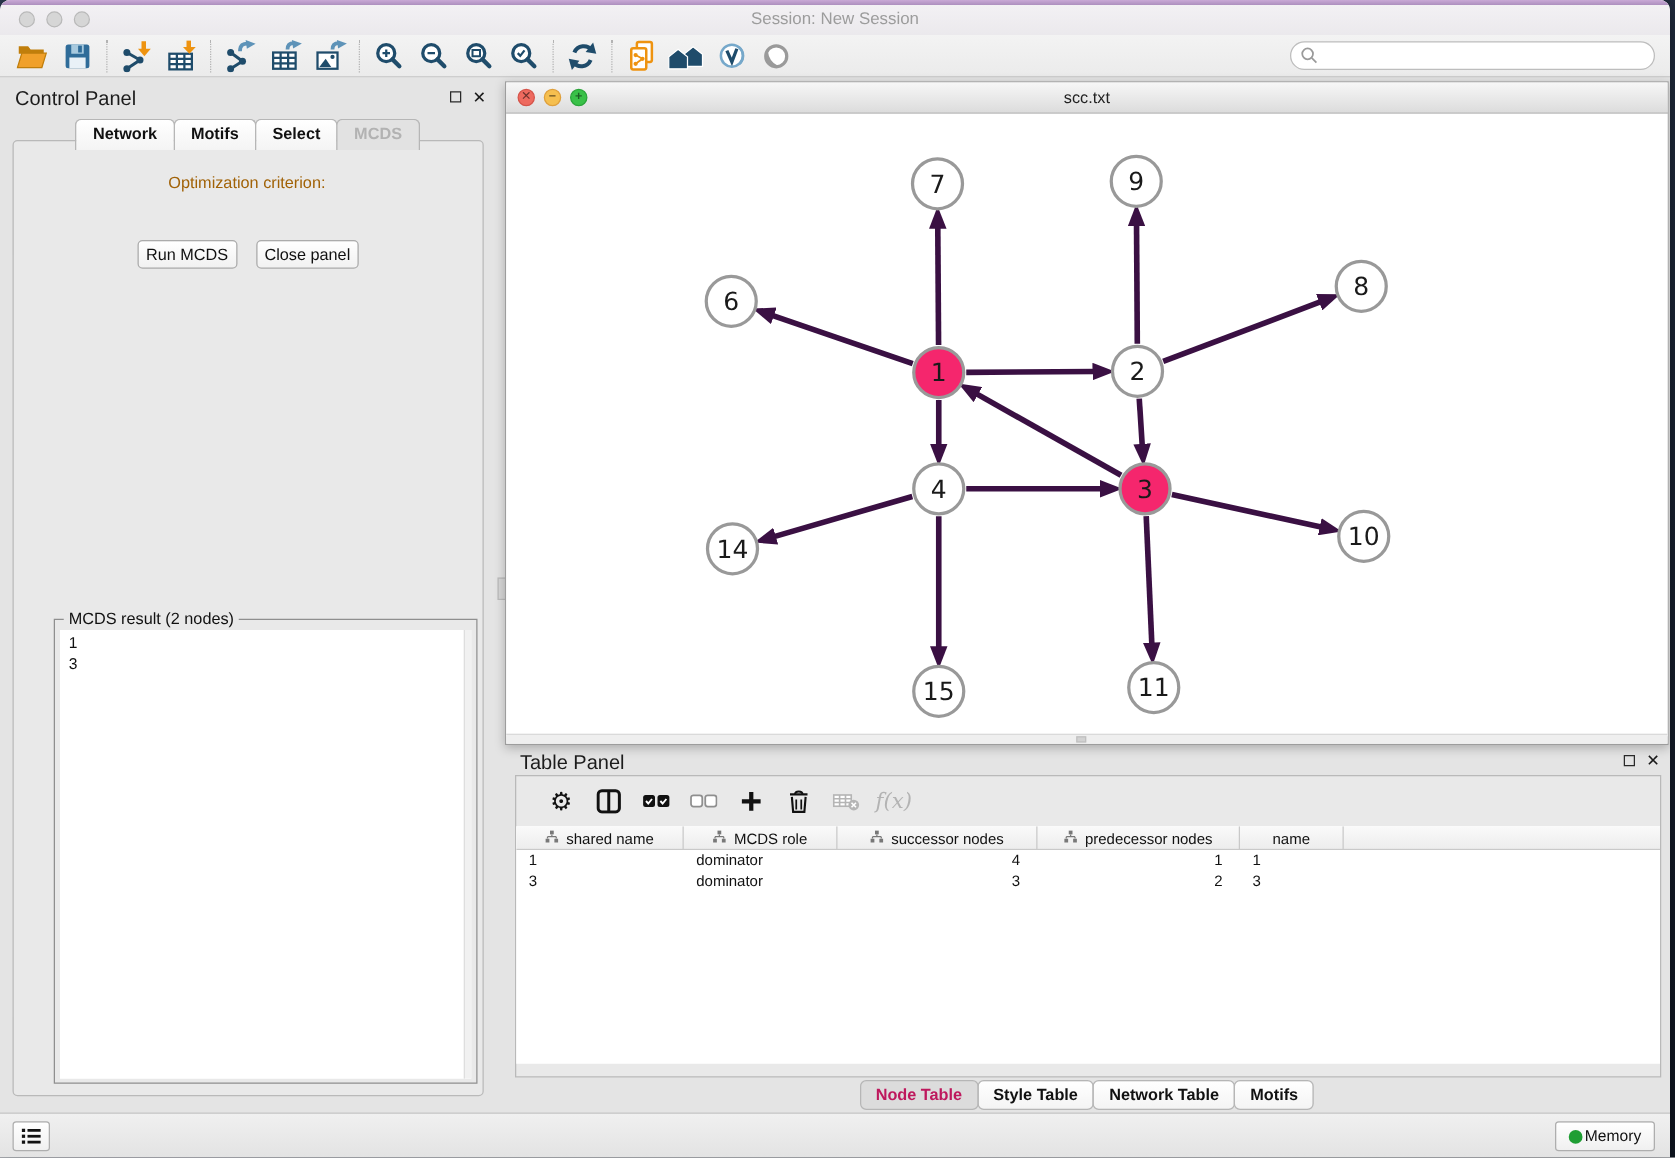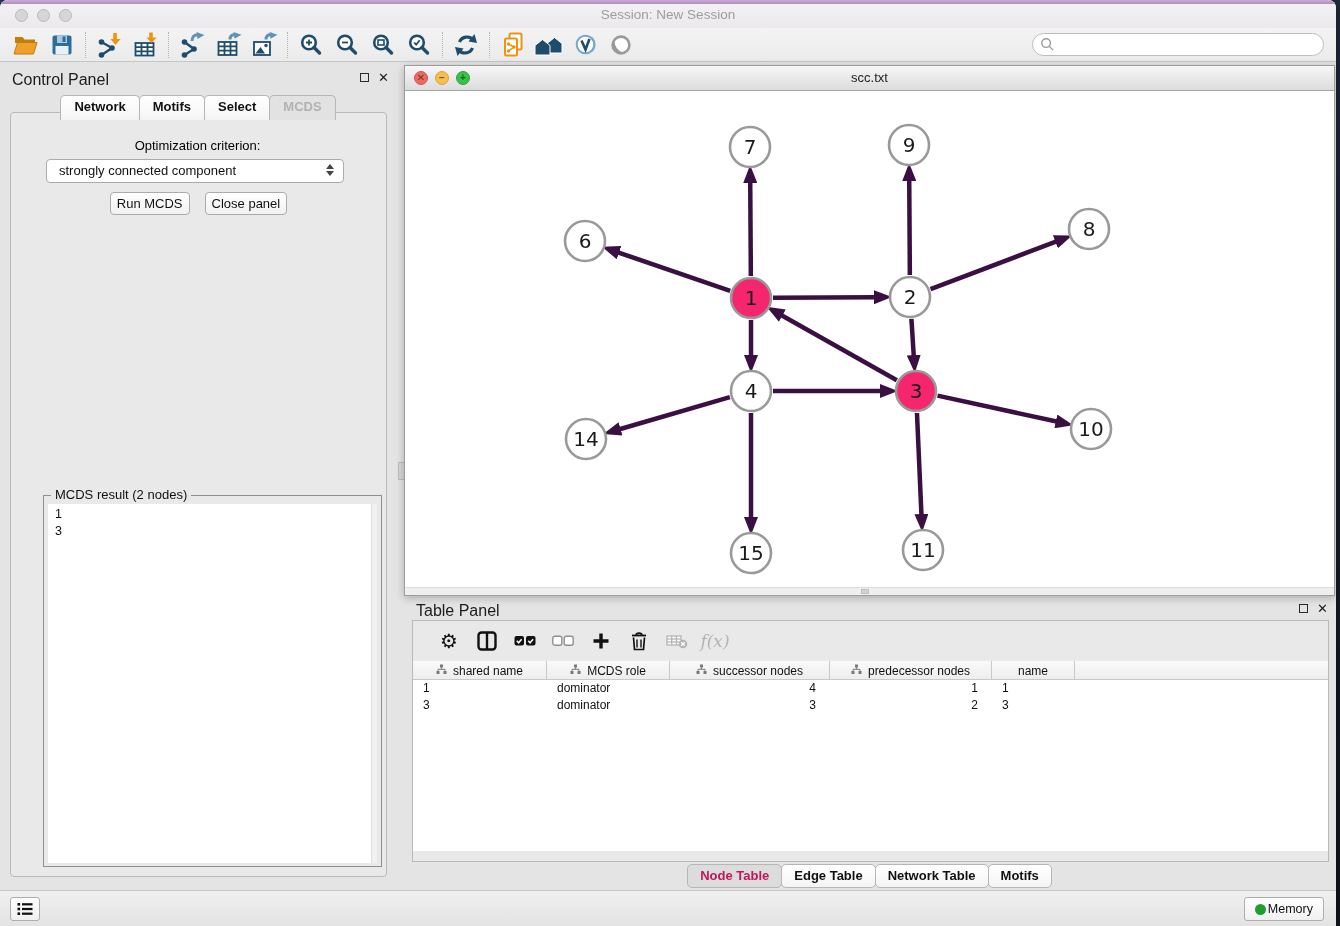--- a/index.html
+++ b/index.html
@@ -44,21 +44,21 @@
   .tab { border:1px solid #b6b6b6; background:linear-gradient(#ffffff,#f4f4f4); color:#111;
          font-size:13px; font-weight:700; padding:3px 13px 4px; margin-left:-1px; cursor:default; }
   .cp-tabs .tab { border-radius:5px 5px 0 0; border-bottom:none; padding-bottom:6px; }
   .cp-tabs .tab:first-child { border-radius:5px 5px 0 0; }
   .tab.active { background:#e2e2e2; color:#b2b2b2; }
   .bt-tabs .tab { border-radius:5px; padding:3px 12px 4px; }
   .bt-tabs .tab.active { background:#dcdcdc; color:#be185d; }
 
   .panel-body { position:absolute; left:10px; right:10px; top:47px; bottom:3px;
                 background:#e9e9e9; border:1px solid #b9b9b9; border-radius:4px; }
-  .opt-label { position:absolute; left:0; right:2px; top:25px; text-align:center; font-size:13px; color:#000000; }
+  .opt-label { position:absolute; left:0; right:2px; top:25px; text-align:center; font-size:13px; color:#a16207; }
   .dropdown { position:absolute; left:35px; right:42px; top:46px; height:24px; background:#fff;
               border:1px solid #ababab; border-radius:4px; font-size:13px; color:#111;
               line-height:22px; padding-left:12px; cursor:default; }
   .dd-arrows { position:absolute; right:9px; top:4px; display:flex; flex-direction:column; gap:2px; }
   .dd-arrows i { width:0; height:0; border-left:4px solid transparent; border-right:4px solid transparent; display:block; }
   .dd-up { border-bottom:5px solid #444; }
   .dd-down { border-top:5px solid #444; }
   .btn-row { position:absolute; left:0; right:0; top:79px; display:flex; justify-content:center; gap:15px; }
   .pbtn { height:23px; padding:0 6px; border:1px solid #ababab; border-radius:4px;
           background:linear-gradient(#ffffff,#f1f1f1); font-size:13px; color:#111; line-height:21px; cursor:default; }
@@ -303,27 +303,20 @@
         <span class="close-x">✕</span>
       </span>
       <div class="tabs cp-tabs" id="cp-tabs">
           <span class="tab">Network</span>
           <span class="tab">Motifs</span>
           <span class="tab">Select</span>
           <span class="tab active">MCDS</span>
         </div>
       <div class="panel-body">
         <div class="opt-label">Optimization criterion:</div>
-        <div class="dropdown">
-          <span>strongly connected component</span>
-          <span class="dd-arrows">
-              <i class="dd-up"></i>
-              <i class="dd-down"></i>
-            </span>
-        </div>
         <div class="btn-row">
           <span class="pbtn">Run MCDS</span>
           <span class="pbtn">Close panel</span>
         </div>
         <div class="mcds-group">
           <span class="mcds-legend">MCDS result (2 nodes)</span>
           <div class="mcds-white">
             <pre id="mcds-pre">1
 3</pre>
             <span class="mcds-scroll"></span>
@@ -540,21 +533,21 @@
                 <div class="td a-left" style="width: 123px;">dominator</div>
                 <div class="td a-right" style="width: 160px;">3</div>
                 <div class="td a-right" style="width: 162px;">2</div>
                 <div class="td a-left" style="width: 83px;">3</div>
               </div>
             </div>
         </div>
       </div>
       <div class="tabs bt-tabs" id="bt-tabs">
           <span class="tab active">Node Table</span>
-          <span class="tab">Edge Table</span>
+          <span class="tab">Style Table</span>
           <span class="tab">Network Table</span>
           <span class="tab">Motifs</span>
         </div>
     </div>
 
   </div>
 
   <div class="statusbar">
     <span class="list-btn">
       <svg width="18" height="16" viewBox="0 0 18 16">

